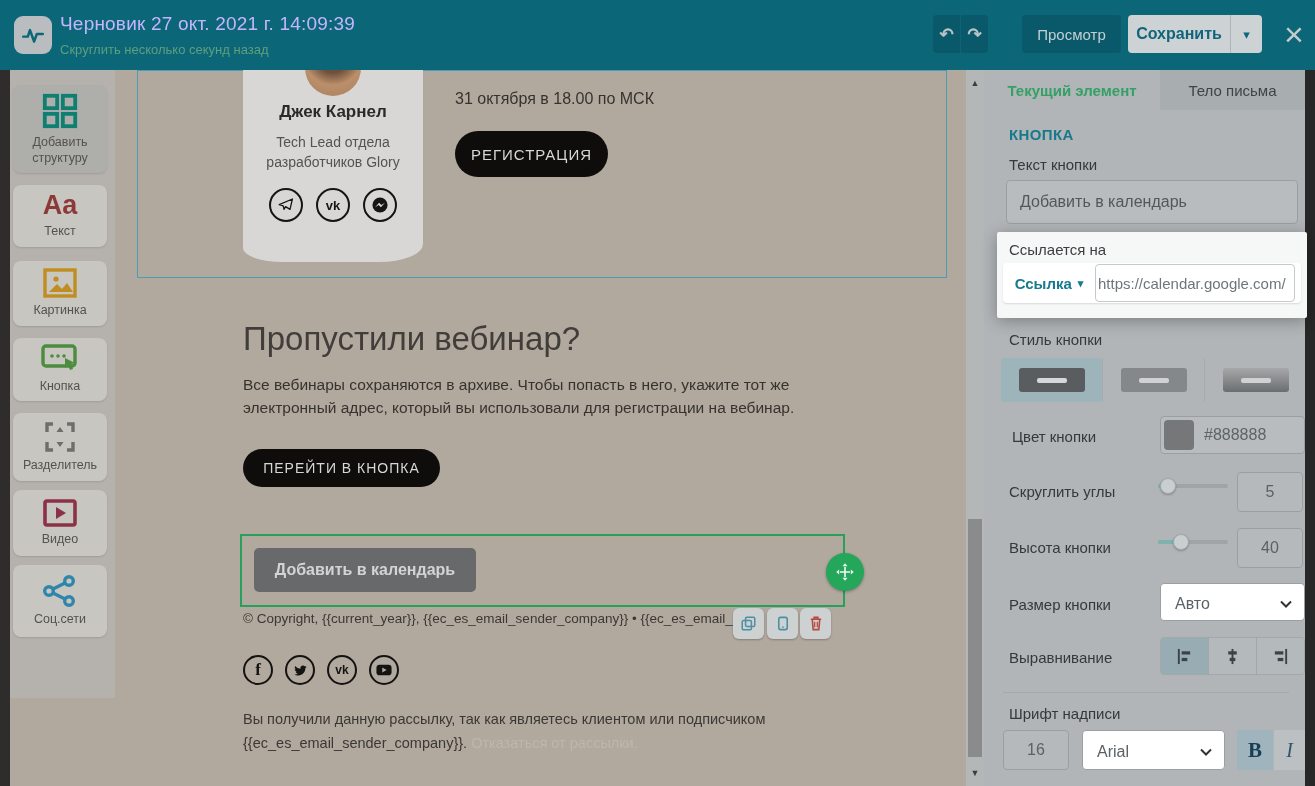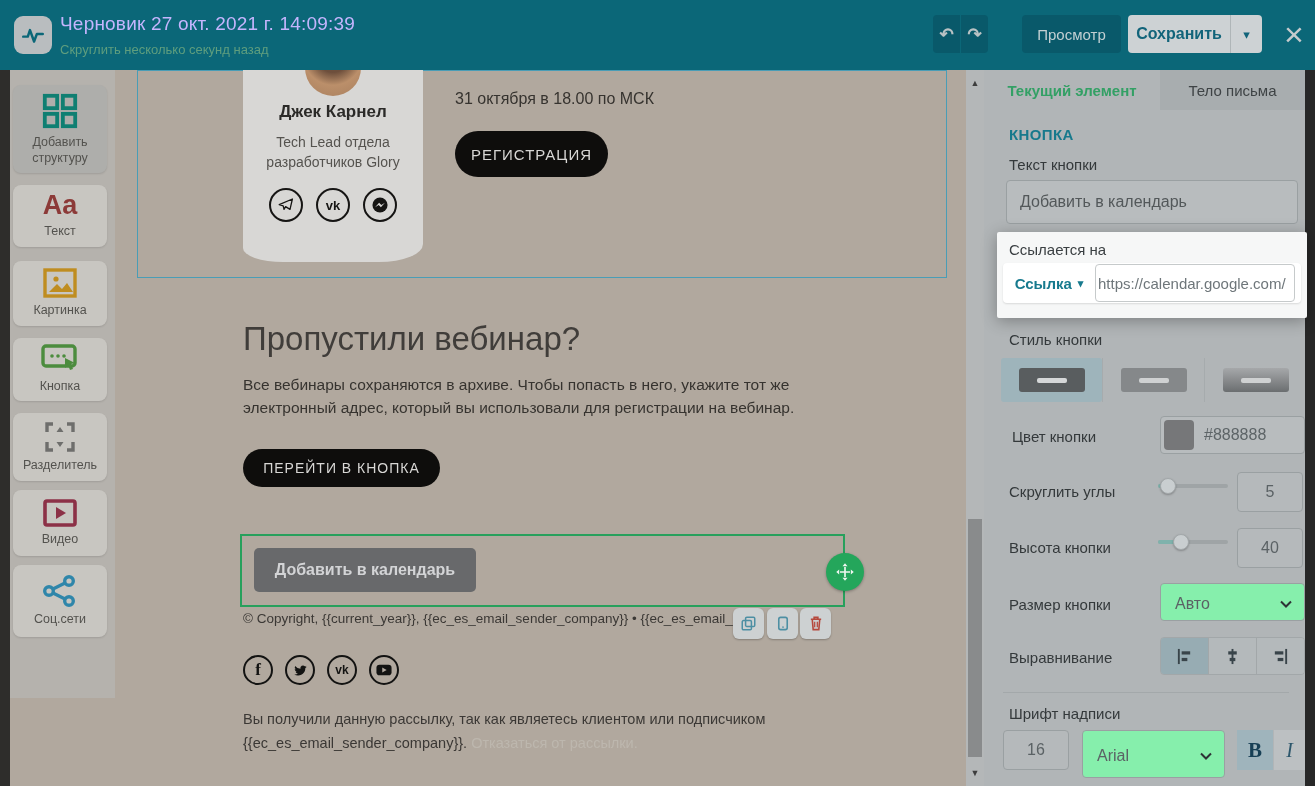--- a/index.html
+++ b/index.html
@@ -77,21 +77,21 @@
   .stprev { width:66px; height:24px; border-radius:3px; display:flex; align-items:center; justify-content:center; }
   .stdash { width:30px; height:5px; border-radius:2px; background:#d5d7d8; }
   .colorctl { left:176px; top:346px; width:145px; height:38px; border:1px solid #9aa0a2; border-radius:4px; background:#b8bcbe; display:flex; align-items:center; cursor:pointer; }
   .swatch { width:30px; height:30px; margin:0 10px 0 3px; border-radius:4px; background:#767779; }
   .hex { font-size:16px; color:#5d6467; }
   .slider { width:70px; height:16px; cursor:pointer; }
   .sl-track { position:absolute; left:0; top:6px; width:70px; height:4px; border-radius:2px; background:#9fa4a6; }
   .sl-fill { position:absolute; left:0; top:6px; height:4px; border-radius:2px; background:#7fb2ac; }
   .sl-thumb { position:absolute; top:0; width:16px; height:16px; border-radius:50%; background:#c9ced0; border:1px solid #a3a8aa; box-shadow:0 1px 2px rgba(0,0,0,.25); }
   .valbox { width:66px; height:40px; border:1px solid #9aa0a2; border-radius:4px; background:#b5b9bb; font-size:16px; color:#5b6265; text-align:center; outline:none; font-family:"Liberation Sans",sans-serif; }
-  .selectctl { border:1px solid #9aa0a2; border-radius:4px; background:#86efac; display:flex; align-items:center; justify-content:space-between; padding:4px 12px 0 14px; font-size:16px; color:#5b6265; cursor:pointer; }
+  .selectctl { border:1px solid #9aa0a2; border-radius:4px; background:#ffffff; display:flex; align-items:center; justify-content:space-between; padding:4px 12px 0 14px; font-size:16px; color:#5b6265; cursor:pointer; }
   .alignrow { left:176px; top:567px; width:145px; height:38px; display:flex; border:1px solid #a2a7a9; border-radius:4px; overflow:hidden; }
   .alcell { flex:1; background:#b4b9bb; display:flex; align-items:center; justify-content:center; cursor:pointer; border-left:1px solid #a2a7a9; }
   .alcell:first-child { border-left:none; }
   .alcell.active { background:#97acb3; }
   .pdivider { left:19px; top:622px; width:286px; height:1px; background:#a3a8aa; }
   .bi { height:40px; display:flex; align-items:center; justify-content:center; font-family:"Liberation Serif", serif; cursor:pointer; }
 
   
   .spot { left:997px; top:232px; width:310px; height:86px; background:#f6f7f7; border-radius:2px; box-shadow:0 3px 16px rgba(0,0,0,.3); z-index:40; }
   .spot-label { left:12px; top:9px; font-size:15px; color:#3a3f42; }
@@ -361,21 +361,21 @@
             <rect x="3" y="3.5" width="9" height="3.4"></rect>
             <rect x="6" y="10.5" width="6" height="3.4"></rect>
           </svg>
       </div>
     </div>
 
     <div class="abs pdivider"></div>
 
     <div class="abs plabel" style="left:25px;top:635px;">Шрифт надписи</div>
     <input class="abs valbox" style="left: 19px; top: 660px;" value="16">
-    <div class="abs selectctl" style="left:98px;top:660px;width:143px;height:48px;">
+    <div class="abs selectctl" style="left:98px;top:660px;width:143px;height:40px;">
       <span>Arial</span>
       <svg width="12" height="8" viewBox="0 0 12 8">
           <path d="M1 1.5l5 5 5-5" fill="none" stroke="#2e3336" stroke-width="2"></path>
         </svg>
     </div>
     <div class="abs bi" style="left:253px;width:36px;top:660px;background:#9fb4bc;font-size:21px;font-weight:bold;color:#173f55;">B</div>
     <div class="abs bi" style="left:290px;width:31px;top:660px;background:#bcc0c2;font-size:20px;font-style:italic;color:#2c566b;">I</div>
   </section>
 
   <div class="abs spot">

